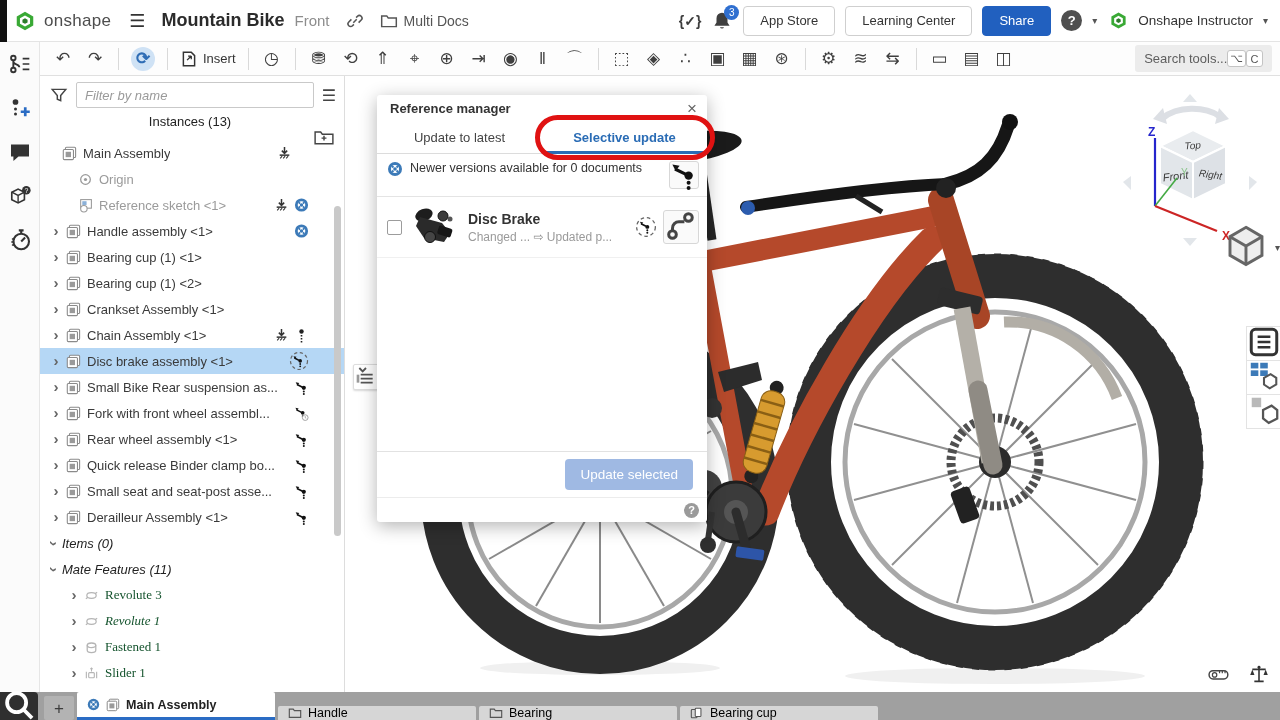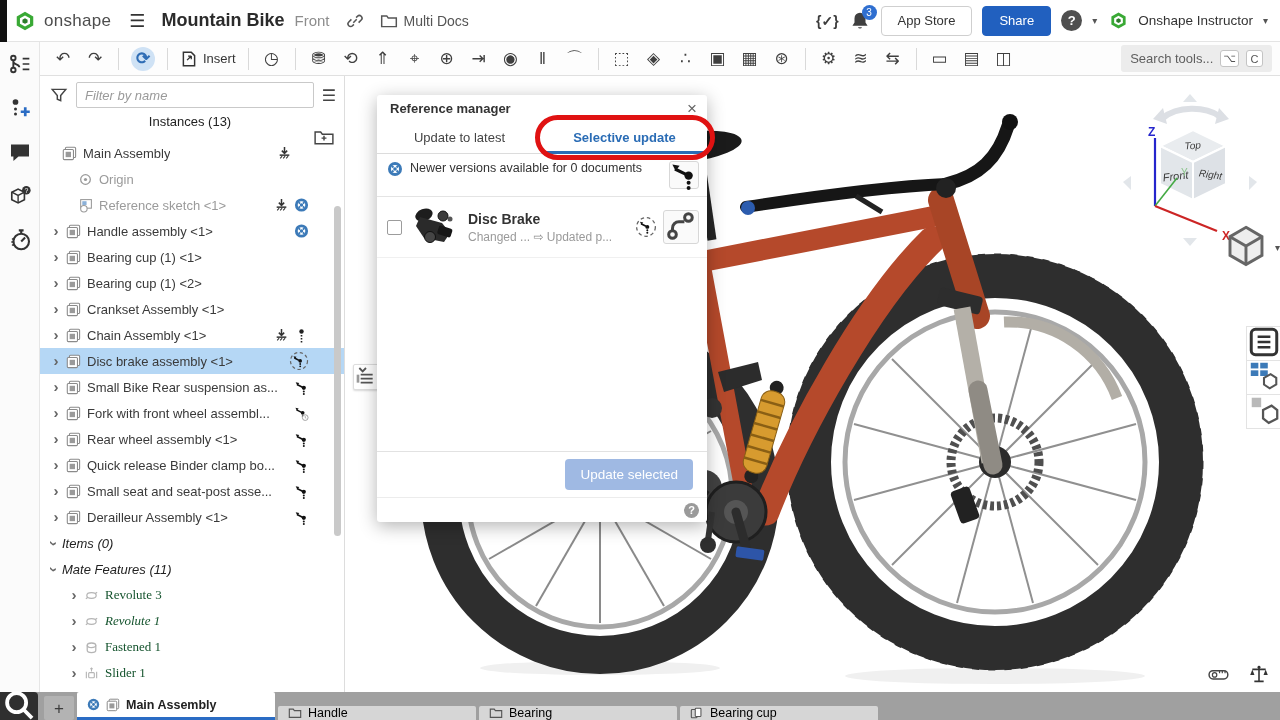--- a/index.html
+++ b/index.html
@@ -38,21 +38,21 @@
   .tb-icons { display:flex; align-items:center; gap:2px; flex:1; overflow:hidden; }
   .tb-btn { display:flex; align-items:center; gap:5px; min-width:30px; height:28px; padding:0 4px;
             border:none; background:none; cursor:pointer; justify-content:center; font-family:inherit; }
   .tb-glyph { font-size:17px; color:#3f3f3f; line-height:1; }
   .tb-glyph.svg { width:18px; height:18px; }
   .tb-glyph.svg svg { width:100%; height:100%; }
   .tb-btn.accent .tb-glyph { background:#cfe2f5; color:#2f6db5; border-radius:50%; width:24px; height:24px;
             display:flex; align-items:center; justify-content:center; font-weight:bold; }
   .tb-label { font-size:13px; color:#333;text-align:right; }
   .tb-div { width:1px; height:22px; background:#d9d9d9; margin:0 6px; }
-  .search-box { display:flex; align-items:center; gap:7px; background:#ececec; border-radius:3px;
+  .search-box { display:flex; align-items:center; background:#ececec; border-radius:3px;
                 height:27px; padding:0 9px; margin-left:8px; }
   .search-text { font-size:13px; color:#5e5e5e; }
   .key-badge { background:#fff; border:1px solid #c4c4c4; border-radius:3px; font-size:11px; color:#555;
                min-width:17px; height:17px; display:flex; align-items:center; justify-content:center; padding:0 2px; }
 
   
   .lstrip { position:absolute; left:0; top:42px; width:40px; height:650px; background:#fbfbfb;
             border-right:1px solid #e6e6e6; display:flex; flex-direction:column; align-items:center;
             padding-top:10px; gap:20px; z-index:24; }
   .lstrip button { width:24px; height:24px; border:none; background:none; cursor:pointer; }
@@ -214,20 +214,21 @@
     <div class="right">
       <span class="braces">{✓}</span>
       <span class="bell-wrap">
         <span><svg viewBox="0 0 16 16" style="width: 100%; height: 100%;">
               <path d="M8 2a4 4 0 014 4v3l1.5 2.5h-11L4 9V6a4 4 0 014-4z" fill="#3f3f3f"></path>
               <path d="M6.5 12.5a1.6 1.6 0 003 0z" fill="#3f3f3f"></path>
             </svg></span>
         <span class="bell-badge">3</span>
       </span>
       <button class="hd-btn">App Store</button>
+      <button class="hd-btn">Learning Center</button>
       <button class="hd-btn share">Share</button>
       <span class="help-circle">?</span>
       <span class="caret">▾</span>
       <span class="logo" style="width:19px;height:19px;margin-left:2px;"><svg viewBox="0 0 24 24" style="width: 100%; height: 100%;">
             <polygon points="12,2 21,7 21,17 12,22 3,17 3,7" fill="#39a935"></polygon>
             <polygon points="12,6 17.5,9 17.5,15 12,18 6.5,15 6.5,9" fill="#fff"></polygon>
             <polygon points="12,9 14.8,10.7 14.8,13.5 12,15 9.2,13.5 9.2,10.7" fill="#2c7d2a"></polygon>
           </svg></span>
       <span class="user-name">Onshape Instructor</span>
       <span class="caret">▾</span>

